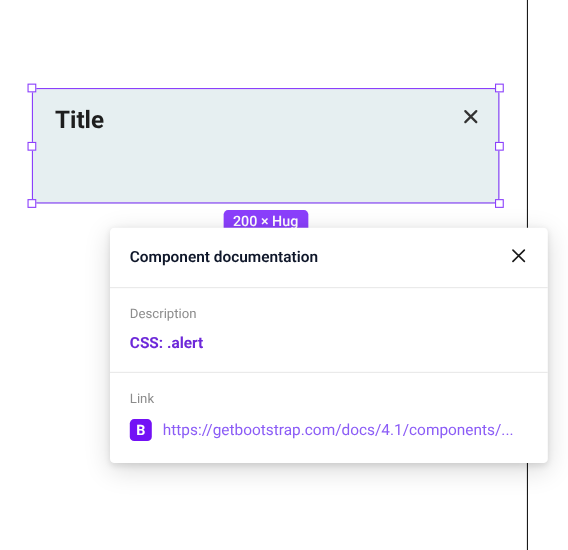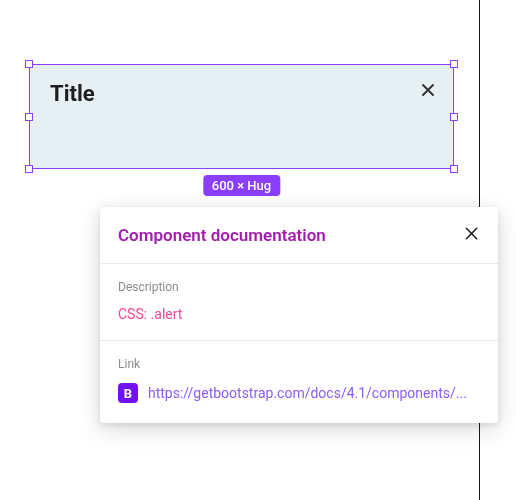--- a/index.html
+++ b/index.html
@@ -16,21 +16,21 @@
       top: 0;
       left: 479px;
       width: 1px;
       height: 500px;
       background: #1a1a1a;
     }
     
     .sel-wrap {
       position: absolute;
       left: 29px;
-      top: 64px;
+      top: 80px;
       width: 425px;
       height: 105px;
     }
     .sel-border {
       position: absolute;
       inset: 0;
       border: 1px solid #8b3ffc;
       pointer-events: none;
     }
     .sel-handle {
@@ -104,23 +104,23 @@
       box-shadow: 0 6px 24px rgba(0,0,0,0.15), 0 2px 6px rgba(0,0,0,0.10);
     }
     .doc-header {
       display: flex;
       align-items: center;
       justify-content: space-between;
       padding: 18px 18px 18px 18px;
       border-bottom: 1px solid #e8e8e8;
     }
     .doc-header-title {
-      font-size: 17px;
+      font-size: 14px;
       font-weight: 600;
-      color: #a21caf;
+      color: #0f172a;
     }
     .doc-close {
       width: 18px;
       height: 18px;
       display: flex;
       align-items: center;
       justify-content: center;
       cursor: pointer;
     }
     .doc-section {
@@ -128,21 +128,22 @@
       border-bottom: 1px solid #e8e8e8;
     }
     .doc-section:last-child { border-bottom: none; padding-bottom: 20px; }
     .doc-label {
       font-size: 12px;
       color: #8c8c8c;
       margin-bottom: 12px;
     }
     .doc-value {
       font-size: 14px;
-      color: #ec4899;
+      color: #6d28d9;
+      font-weight: bold;
     }
     .doc-link-row {
       display: flex;
       align-items: center;
       gap: 10px;
     }
     .bs-icon {
       width: 20px;
       height: 20px;
       background: #7311f5;
@@ -182,21 +183,21 @@
       </span>
     </div>
   </div>
   <div class="sel-border"></div>
   <div class="sel-handle tl"></div>
   <div class="sel-handle tr"></div>
   <div class="sel-handle bl"></div>
   <div class="sel-handle br"></div>
   <div class="sel-handle ml"></div>
   <div class="sel-handle mr"></div>
-  <div class="dim-badge">600 × Hug</div>
+  <div class="dim-badge">200 × Hug</div>
 </div>
 
 <div class="doc-panel">
   <div class="doc-header">
     <div class="doc-header-title">Component documentation</div>
     <div class="doc-close">
       <span>
         <svg width="15" height="15" viewBox="0 0 16 16">
             <path d="M2.5 2.5 L13.5 13.5 M13.5 2.5 L2.5 13.5" stroke="#1a1a1a" stroke-width="1.6" stroke-linecap="round" fill="none"></path>
           </svg>

